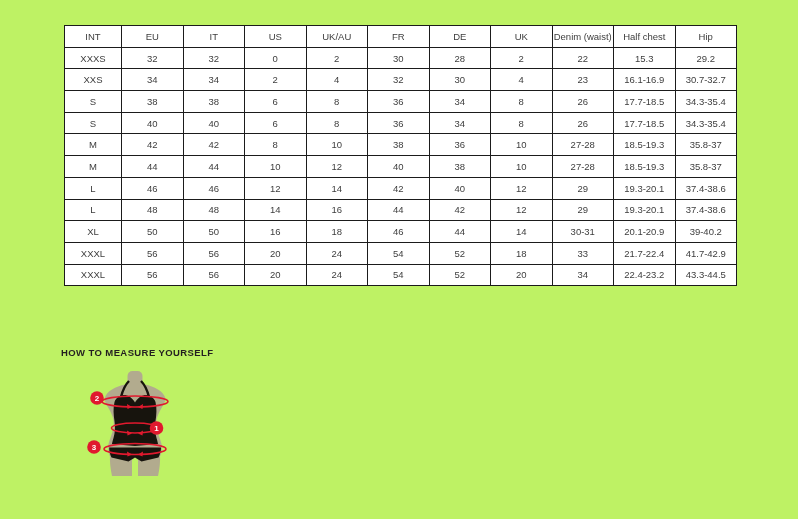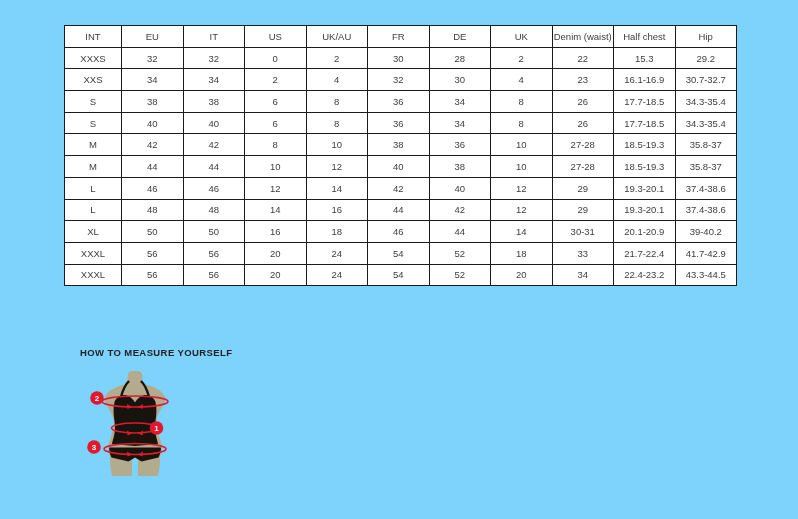--- a/index.html
+++ b/index.html
@@ -5,21 +5,21 @@
   html, body {
     margin: 0;
     padding: 0;
     background: #ffffff;
     font-family: "Liberation Sans", sans-serif;
   }
   .page {
     position: relative;
     width: 798px;
     height: 519px;
-    background: #7dd3fc;
+    background: #bef264;
     overflow: hidden;
   }
 
   
   table.size-table {
     position: absolute;
     left: 64px;
     top: 25px;
     width: 673px;
     border-collapse: collapse;
@@ -36,21 +36,21 @@
     text-align: center;
     vertical-align: middle;
     white-space: nowrap;
     overflow: hidden;
     background: #ffffff;
   }
 
   
   .measure-title {
     position: absolute;
-    left: 80px;
+    left: 61px;
     top: 347px;
     margin: 0;
     font-size: 9.5px;
     font-weight: 700;
     letter-spacing: 0.4px;
     color: #231f20;
   }
   .figure-wrap {
     position: absolute;
     left: 83px;

